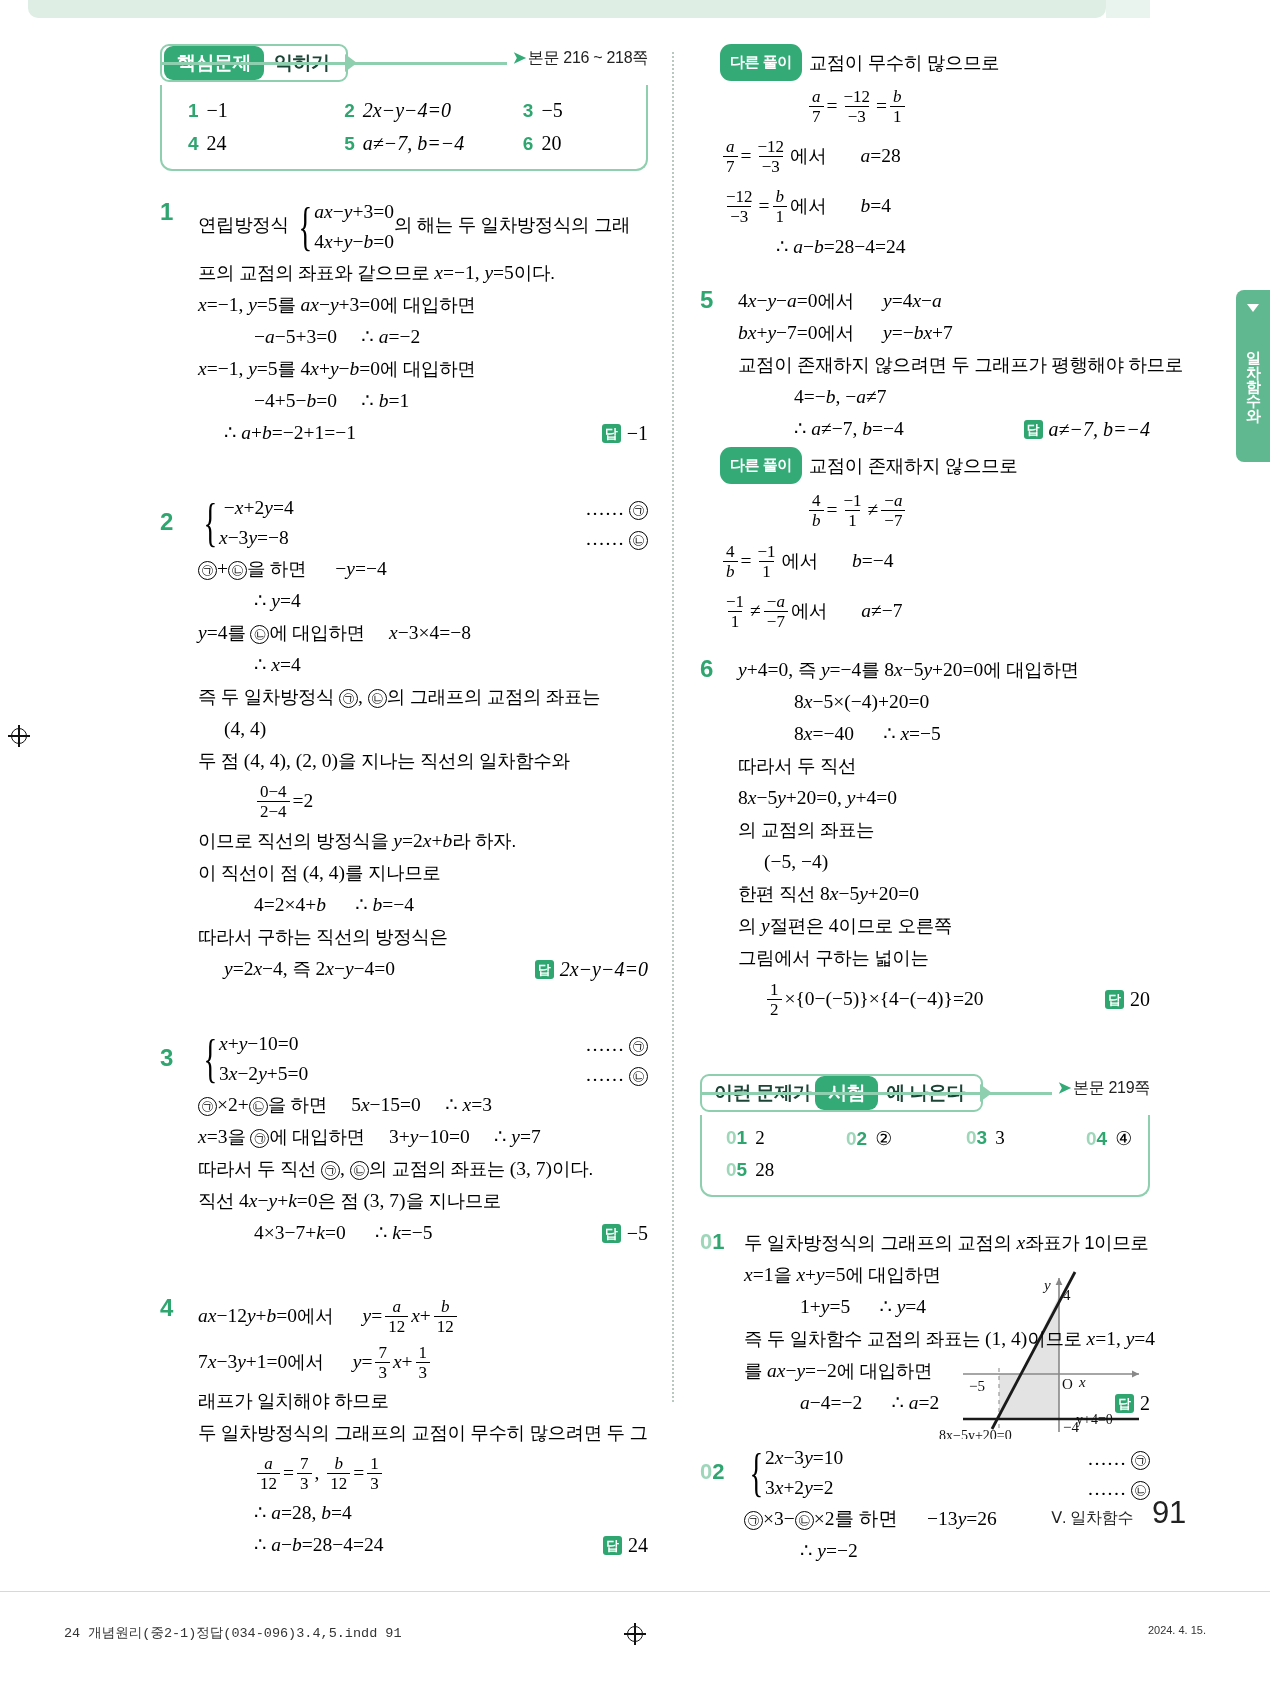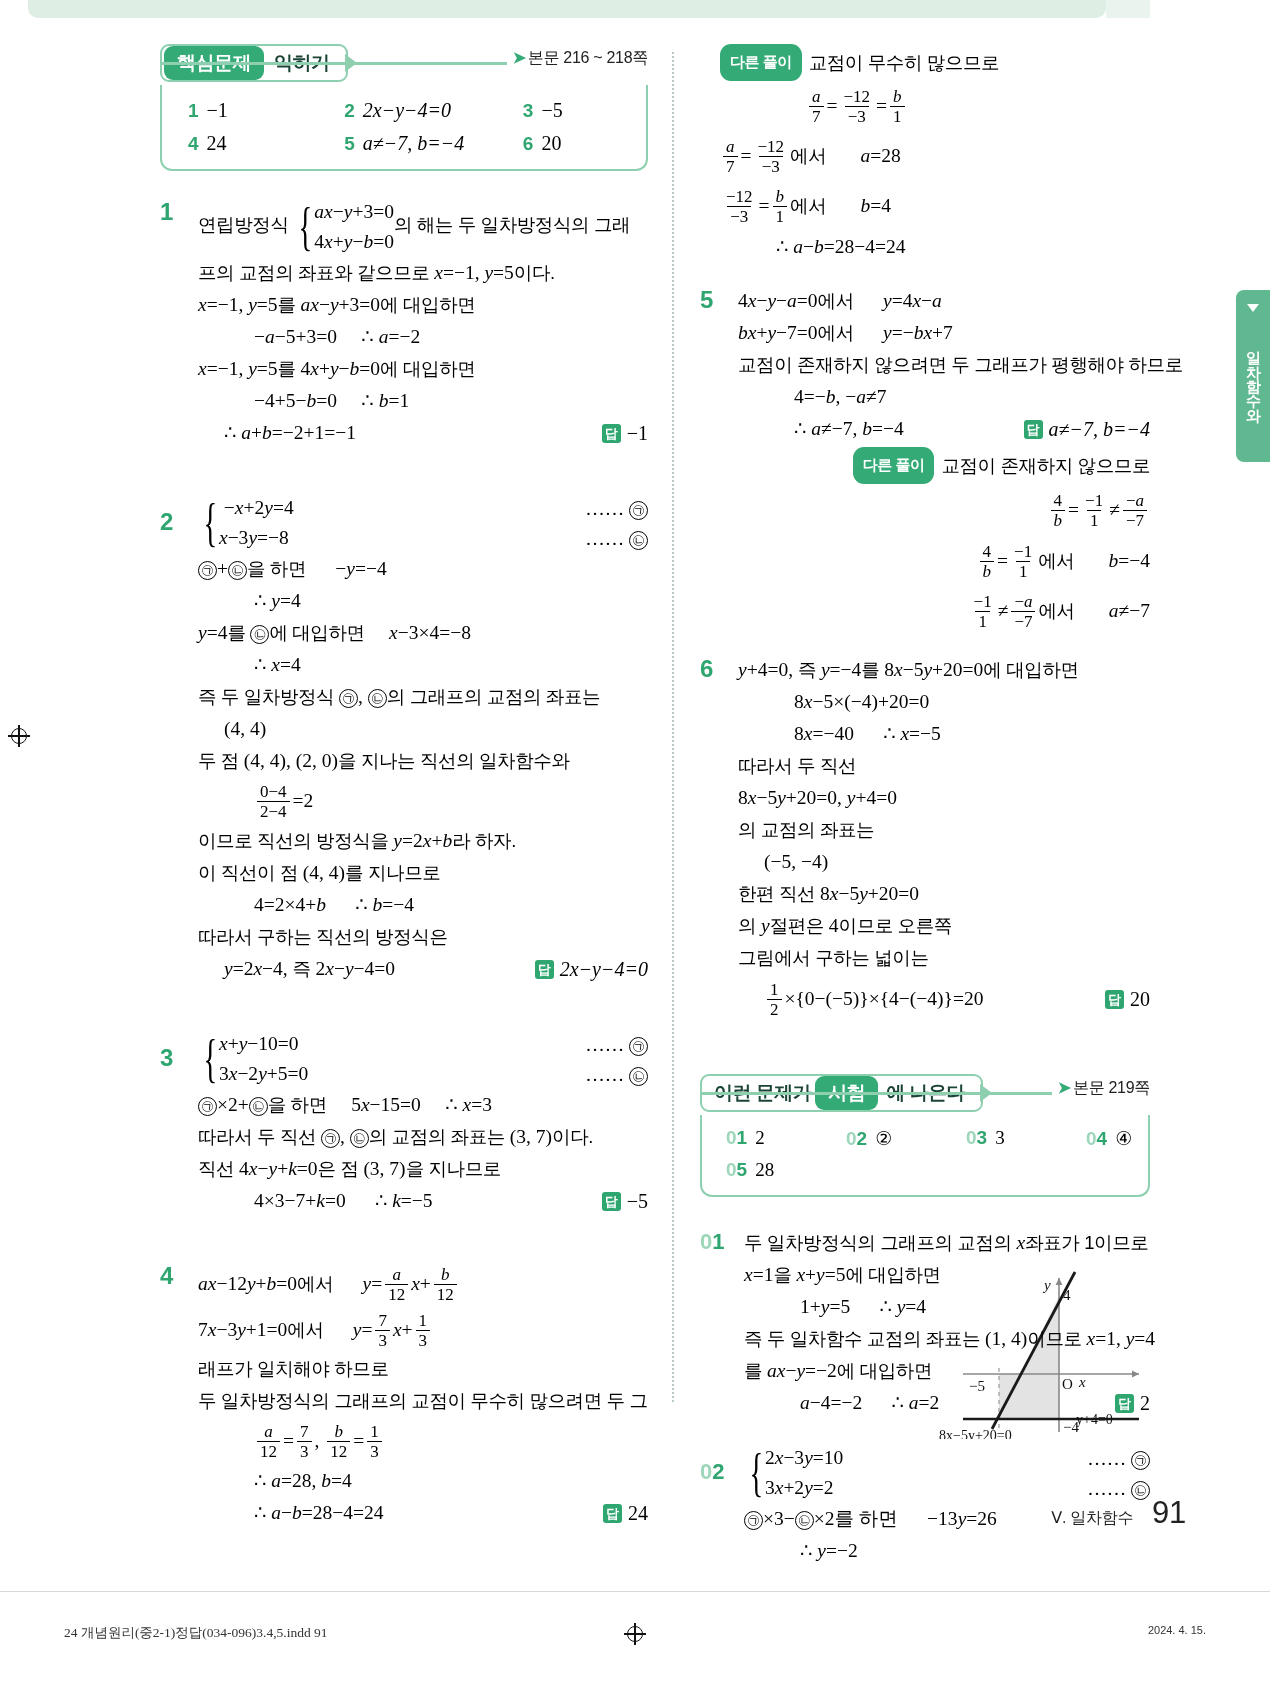--- a/index.html
+++ b/index.html
@@ -340,21 +340,21 @@
   .print-bar {
     position: absolute;
     left: 0; right: 0; bottom: 0;
     height: 92px;
     border-top: 1px solid #d8d8d8;
     background: #fff;
   }
   .print-left {
     position: absolute;
     left: 64px; top: 32px;
-    font-family: Liberation Serif, serif;
+    font-family: Liberation Mono, monospace;
     font-size: 13.5px;
     color: #333;
   }
   .print-right {
     position: absolute;
     right: 64px; top: 32px;
     font-family: "Liberation Sans", sans-serif;
     font-size: 11px;
     color: #333;
   }
@@ -511,20 +511,21 @@
             <span class="brace">{</span>
             <span class="sys-eqs">
               <div><i>x</i>+<i>y</i>−10=0</div>
               <div>3<i>x</i>−2<i>y</i>+5=0</div>
             </span>
           </span>
           <span style="position:absolute;right:0;top:0;">…… <span class="circ">㉠</span></span>
           <span style="position:absolute;right:0;top:30px;">…… <span class="circ">㉡</span></span>
         </div>
         <div class="ln"><span class="circ">㉠</span>×2+<span class="circ">㉡</span><span class="kr">을 하면</span> &nbsp;&nbsp;&nbsp; 5<i>x</i>−15=0 &nbsp;&nbsp;&nbsp; ∴ <i>x</i>=3</div>
+        <div class="ln"><i>x</i>=3<span class="kr">을</span> <span class="circ">㉠</span><span class="kr">에 대입하면</span> &nbsp;&nbsp;&nbsp; 3+<i>y</i>−10=0 &nbsp;&nbsp;&nbsp; ∴ <i>y</i>=7</div>
         <div class="ln"><span class="kr">따라서 두 직선</span> <span class="circ">㉠</span>, <span class="circ">㉡</span><span class="kr">의 교점의 좌표는</span> (3, 7)<span class="kr">이다.</span></div>
         <div class="ln"><span class="kr">직선</span> 4<i>x</i>−<i>y</i>+<i>k</i>=0<span class="kr">은 점</span> (3, 7)<span class="kr">을 지나므로</span></div>
         <div class="ln ind2 ln-ans">4×3−7+<i>k</i>=0 &nbsp;&nbsp;&nbsp;&nbsp; ∴ <i>k</i>=−5
           <span class="stamp ans-right">
               <span class="stamp-icon">답</span>
               <span class="ans-val up">−5</span>
             </span>
         </div>
       </div>
     </div>
@@ -616,21 +617,21 @@
         <div class="ln ind2 ln-ans">∴ <i>a</i>≠−7, <i>b</i>=−4
           <span class="stamp ans-right">
               <span class="stamp-icon">답</span>
               <span class="ans-val">a≠−7, b=−4</span>
             </span>
         </div>
       </div>
     </div>
 
     <div class="sol" style="margin-top:2px;">
-      <div class="sol-body" style="margin-left:20px;text-align:right;">
+      <div class="sol-body" style="margin-left:20px;">
         <div class="ln"><span class="alt-tag">다른 풀이</span><span class="kr">교점이 존재하지 않으므로</span></div>
         <div class="ln ind3" style="line-height:52px;"><span class="frac">
               <span class="num">4</span>
               <span class="den"><i>b</i></span>
             </span>=<span class="frac">
               <span class="num">−1</span>
               <span class="den">1</span>
             </span>≠<span class="frac">
               <span class="num">−<i>a</i></span>
               <span class="den">−7</span>

